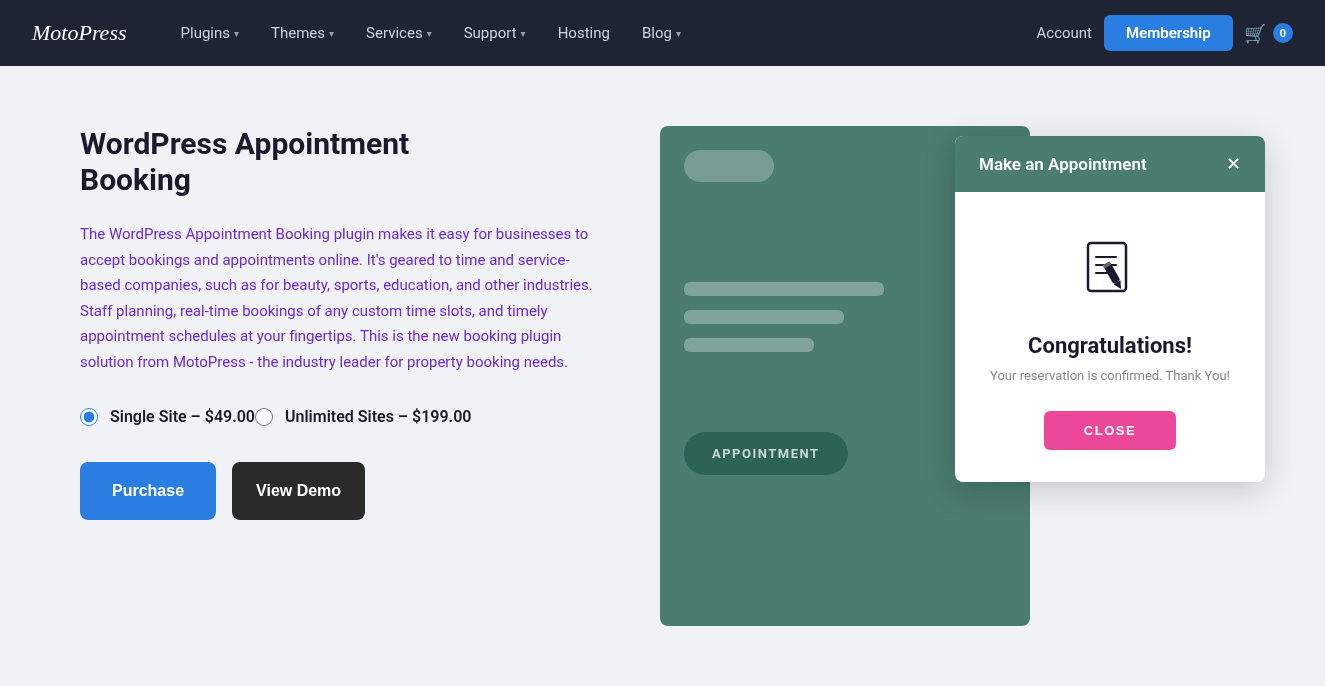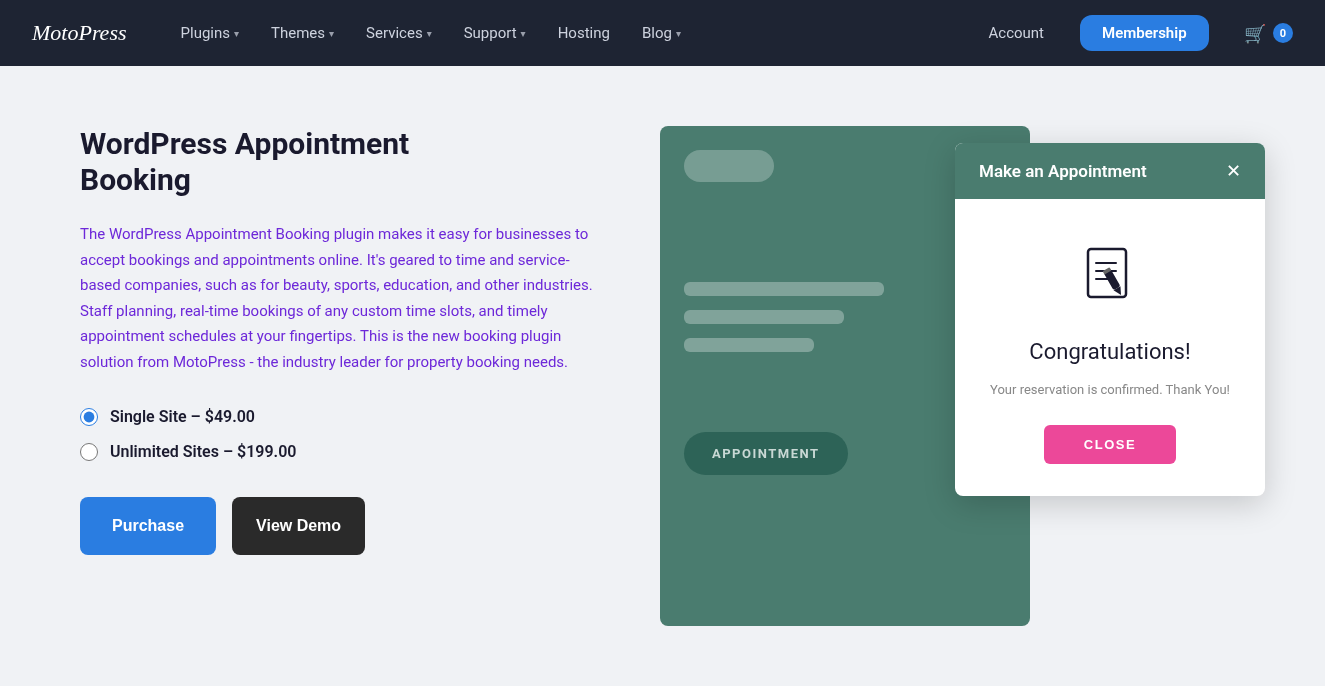--- a/index.html
+++ b/index.html
@@ -39,34 +39,34 @@
       border-radius: 4px;
       user-select: none;
     }
     .nav-item .chevron {
       font-size: 10px;
       opacity: 0.7;
     }
     .navbar-right {
       display: flex;
       align-items: center;
-      gap: 36px;
+      gap: 12px;
     }
     .nav-account {
       color: #cdd2de;
       font-size: 15px;
       cursor: pointer;
     }
     .nav-membership {
       background: #2a7de1;
       color: #fff;
       font-size: 15px;
       font-weight: 600;
       padding: 9px 22px;
-      border-radius: 12px;
+      border-radius: 6px;
       cursor: pointer;
     }
     .nav-cart {
       display: flex;
       align-items: center;
       gap: 6px;
       color: #cdd2de;
       font-size: 15px;
       cursor: pointer;
     }
@@ -109,22 +109,20 @@
       margin-bottom: 24px;
     }
     .page-description {
       font-size: 15px;
       color: #6d28d9;
       line-height: 1.7;
       margin-bottom: 32px;
     }
     .pricing-options {
       display: flex;
-      flex-direction: column;
-      gap: 16px;
       margin-bottom: 36px;
     }
     .pricing-option {
       display: flex;
       align-items: center;
       gap: 12px;
       cursor: pointer;
     }
     .pricing-option input[type="radio"] {
       width: 18px;
@@ -209,21 +207,21 @@
       letter-spacing: 1.5px;
       padding: 14px 28px;
       border-radius: 28px;
       display: inline-block;
       margin-top: 20px;
     }
 
     
     .appointment-dialog {
       position: absolute;
-      top: 17px;
+      top: 10px;
       right: -20px;
       width: 310px;
       background: #fff;
       border-radius: 8px;
       overflow: hidden;
       box-shadow: 0 8px 32px rgba(0,0,0,0.18);
     }
     .dialog-header {
       background: #4a7c6f;
       color: #fff;
@@ -251,23 +249,23 @@
       min-height: 290px;
       justify-content: center;
     }
     .dialog-icon {
       width: 80px;
       height: 80px;
       margin-bottom: 20px;
     }
     .dialog-congrats {
       font-size: 22px;
-      font-weight: 400;
+      font-weight: 700;
       color: #1a1a2e;
-      margin-bottom: 18px;
+      margin-bottom: 10px;
     }
     .dialog-sub {
       font-size: 13px;
       color: #888;
       margin-bottom: 28px;
     }
     .dialog-close-btn {
       background: #ec4899;
       color: #fff;
       font-size: 13px;

